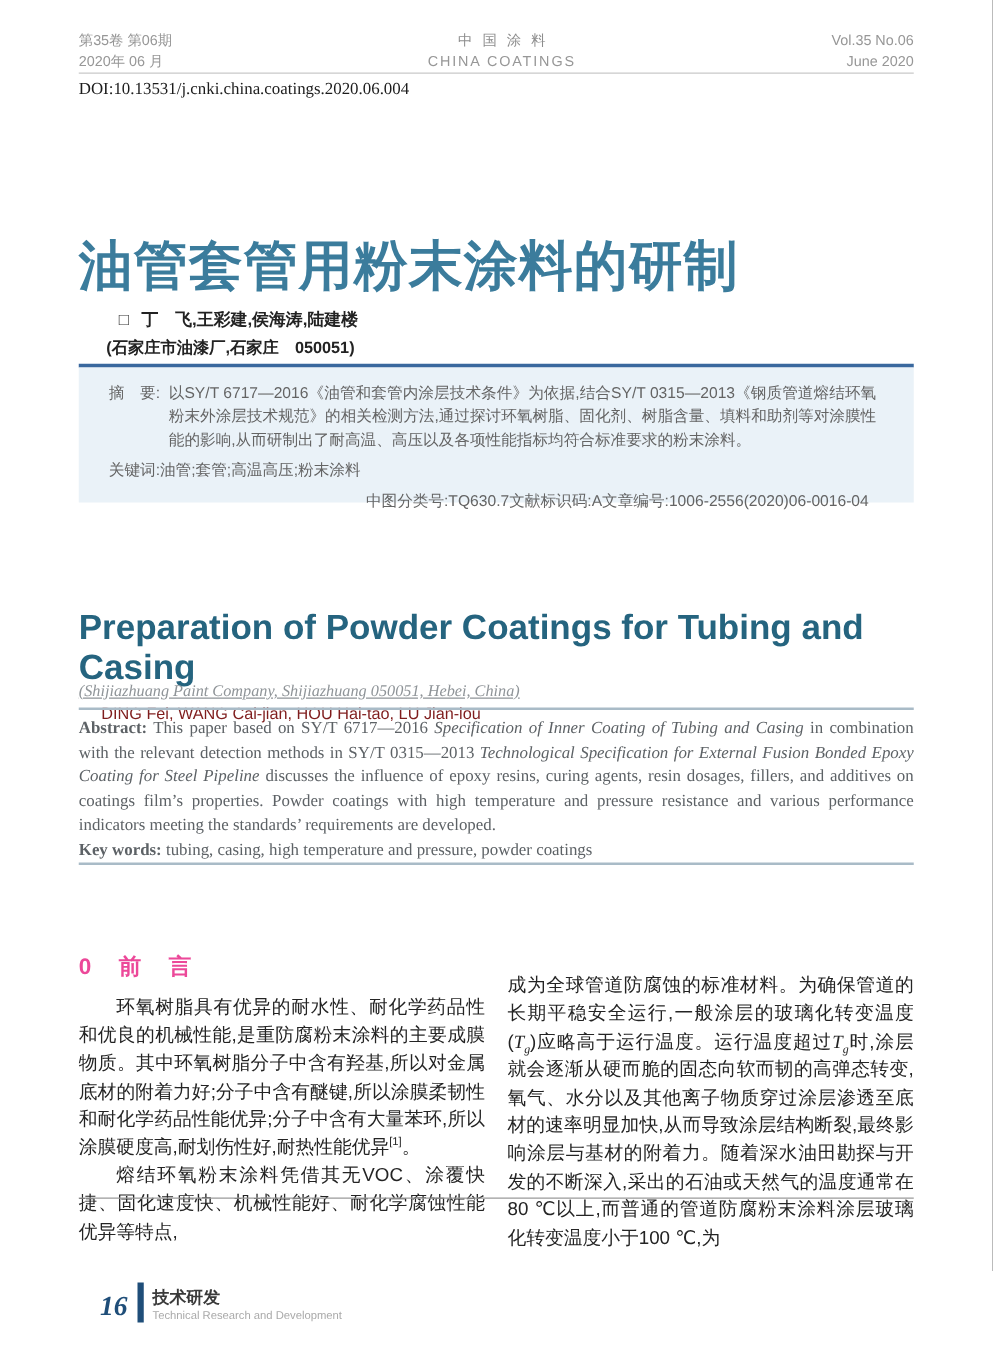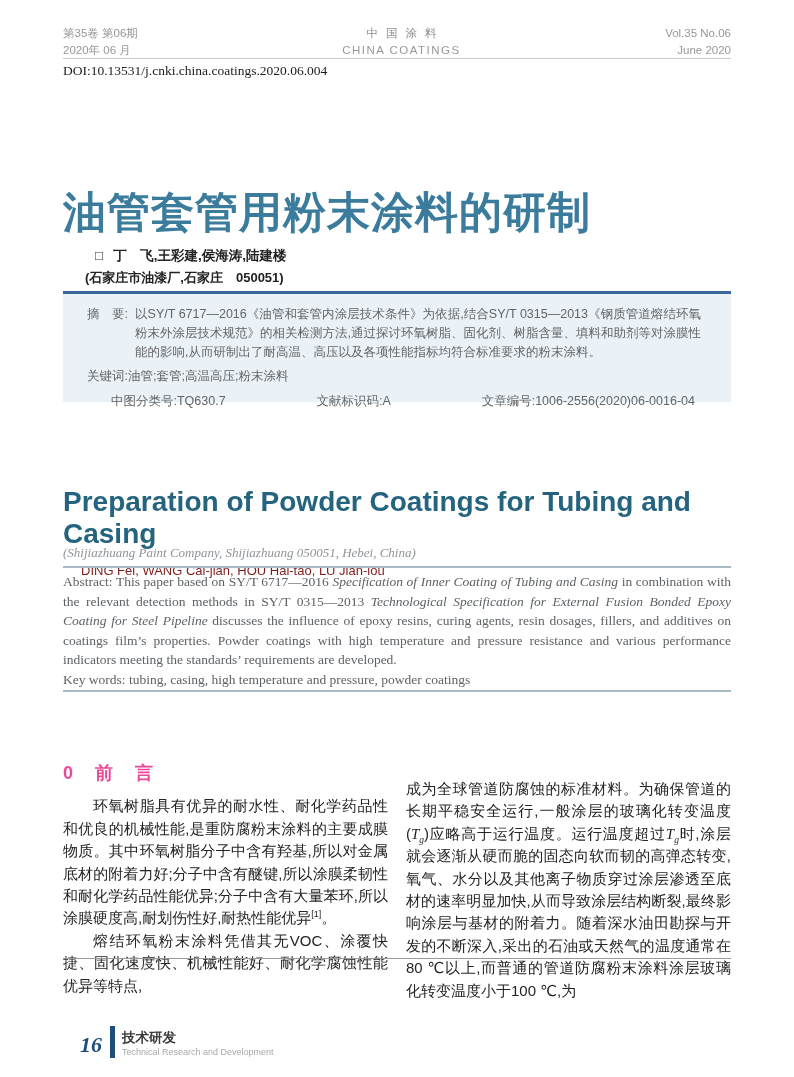--- a/index.html
+++ b/index.html
@@ -28,29 +28,29 @@
   .authors-cn { top: 247px; left: 63px; font-size: 13.5px; font-weight: bold; color: #222; margin-left: 32px; }
   .authors-cn .marker { font-weight: normal; margin-right: 10px; color:#333; }
   .affil-cn { top: 269px; left: 85px; font-size: 13px; font-weight: bold; color: #222; }
   .title-rule { top: 291px; left: 63px; right: 63px; border-top: 3px solid #3a689e; }
 
   
   .abs-box { top: 294px; left: 63px; right: 63px; height: 108px; background: #eaf2f8; padding: 11px 30px 10px 24px; color: #646464; font-size: 12.5px; line-height: 19px; }
   .hang { position: relative; padding-left: 48px; text-align: justify; }
   .hang .lbl { position: absolute; left: 0; top: 0; }
   .kw-row { margin-top: 5px; }
-  .cls-row { margin-top: 6px; display: flex; justify-content: space-between; padding-right: 6px; margin-left: 24px; }
+  .cls-row { margin-top: 6px; display: flex; justify-content: flex-end; padding-right: 6px; margin-left: 24px; }
 
   
   .title-en { top: 486px; left: 63px; right: 63px; font-size: 28px; font-weight: bold; color: #25647f; letter-spacing: 0px; }
   .authors-en { top: 527px; left: 81px; font-size: 13px; color: #7f1d1d; margin-top: 36px; }
-  .affil-en { top: 545px; left: 63px; font-size: 13px; color: #8f9498; font-family: "Liberation Serif", "DejaVu Serif", serif; font-style: italic; }
+  .affil-en { top: 545px; left: 63px; font-size: 13px; color: #8f9498; font-family: "Liberation Serif", "DejaVu Serif", serif; font-style: italic; text-decoration: underline; }
   .rule-en-top { top: 566px; left: 63px; right: 63px; border-top: 2px solid #a9bbc7; }
   .abs-en { top: 572px; left: 63px; right: 63px; font-family: "Liberation Serif", "DejaVu Serif", serif; font-size: 13.5px; color: #5d6266; line-height: 19.5px; text-align: justify; }
-  .abs-en .b { font-weight: normal; }
+  .abs-en .b { font-weight: bold; }
   .abs-en .i { font-style: italic; }
   .rule-en-bot { top: 690px; left: 63px; right: 63px; border-top: 2px solid #a9bbc7; }
 
   
   .body-cols { top: 762px; left: 63px; right: 63px; display: flex; gap: 18px; }
   .col { width: 325px; font-size: 15px; line-height: 22.4px; color: #242424; text-align: justify; }
   .col-r { padding-top: 16px; }
   .sec-head { font-size: 18px; font-weight: bold; color: #ec4899; margin-bottom: 11px; letter-spacing: 2px; }
   .para { text-indent: 2em; }
   sup.ref { font-size: 9px; vertical-align: super; line-height: 0; }

